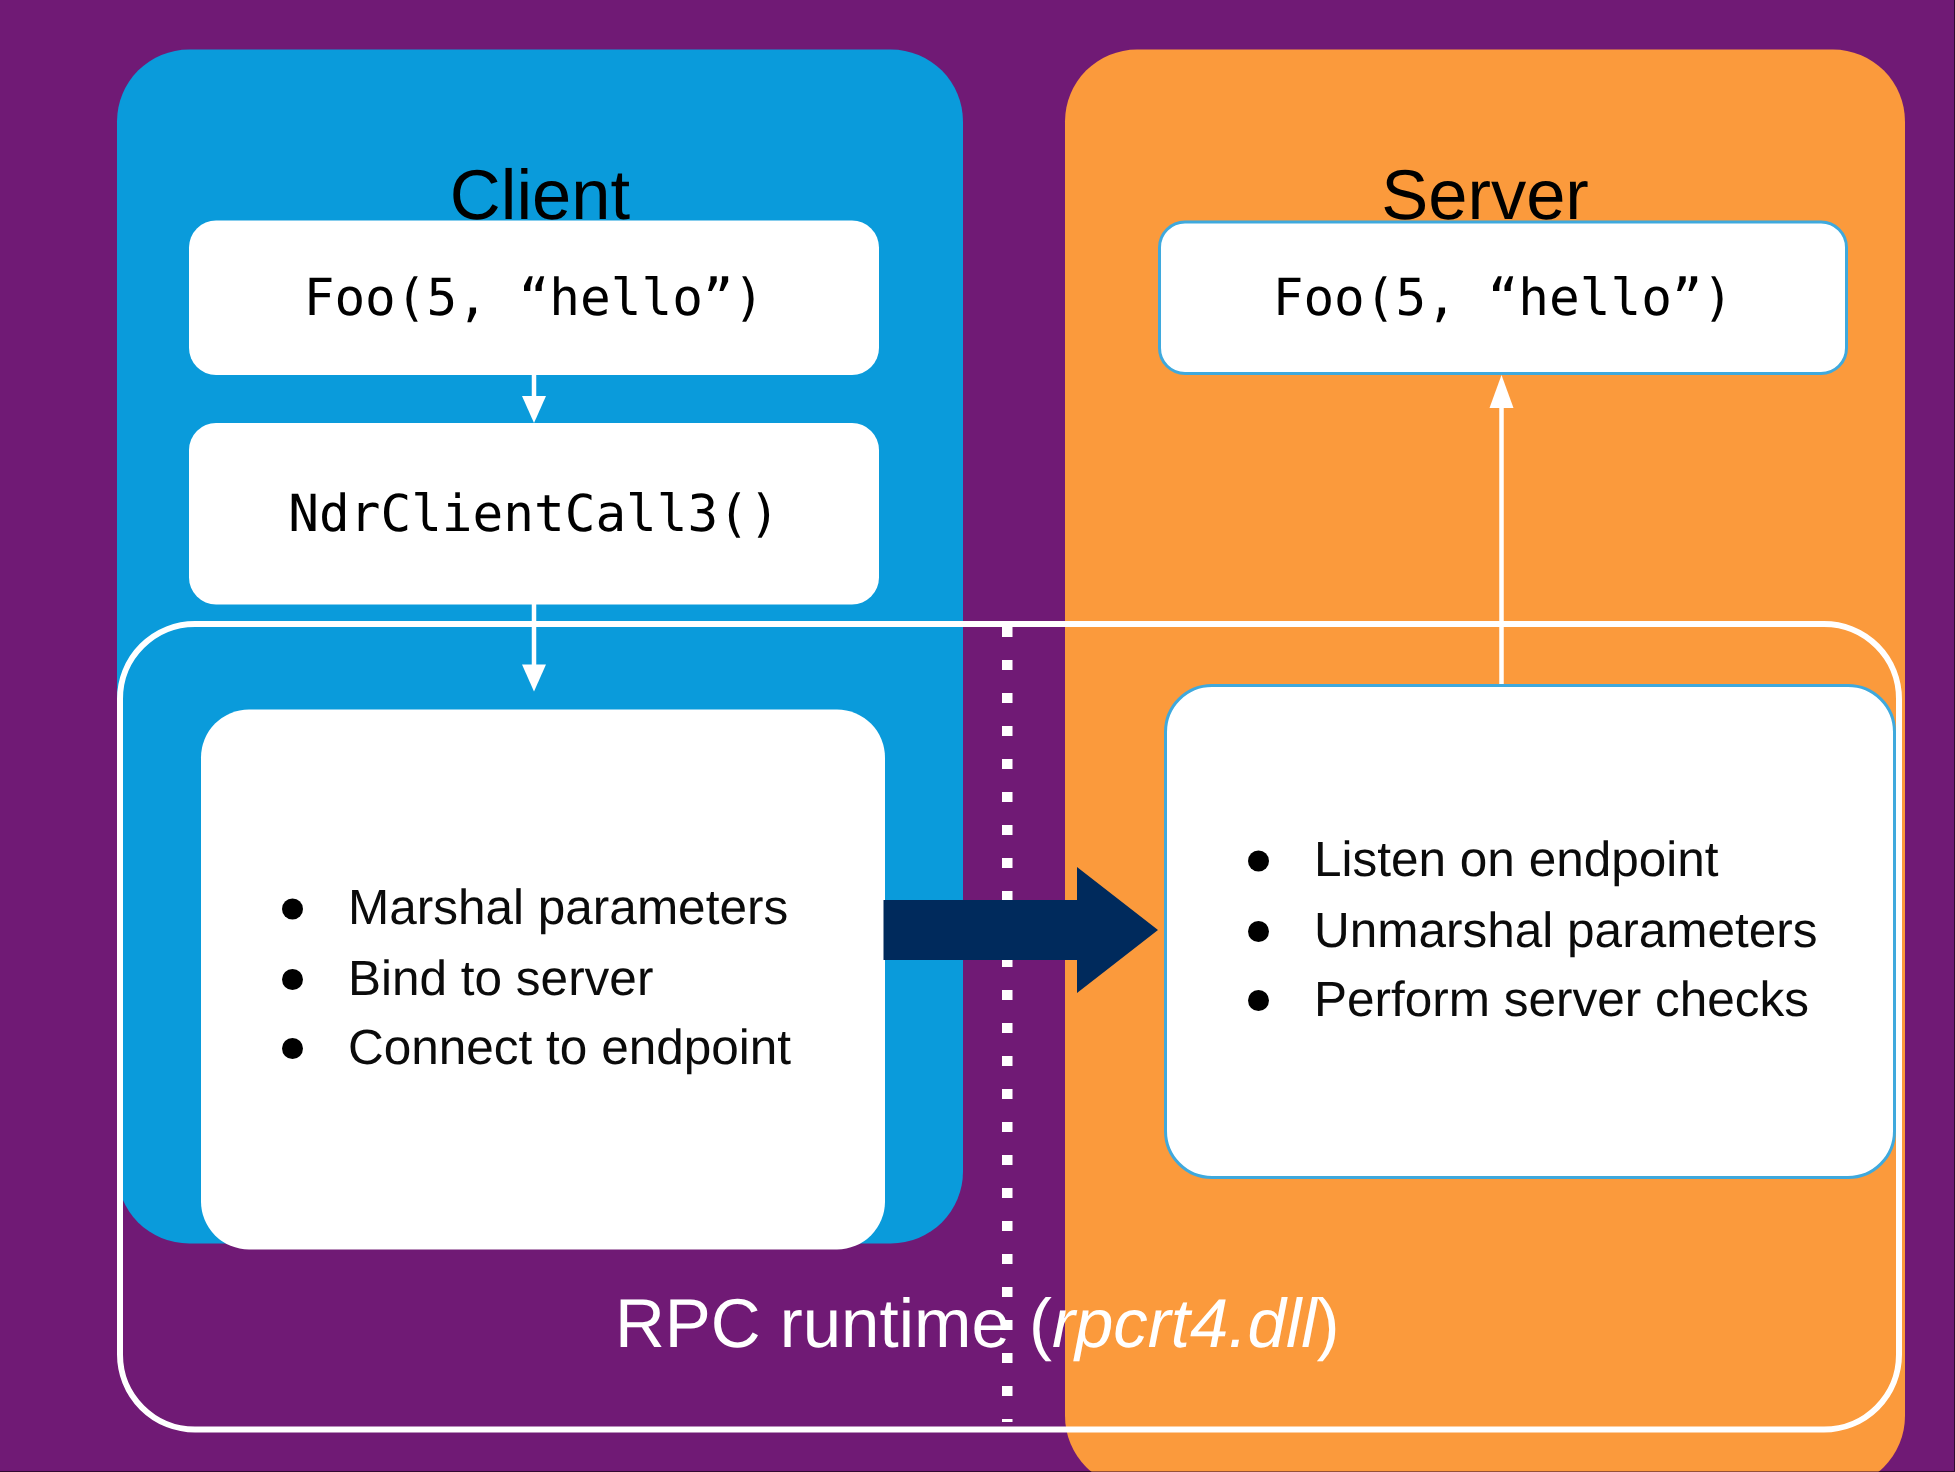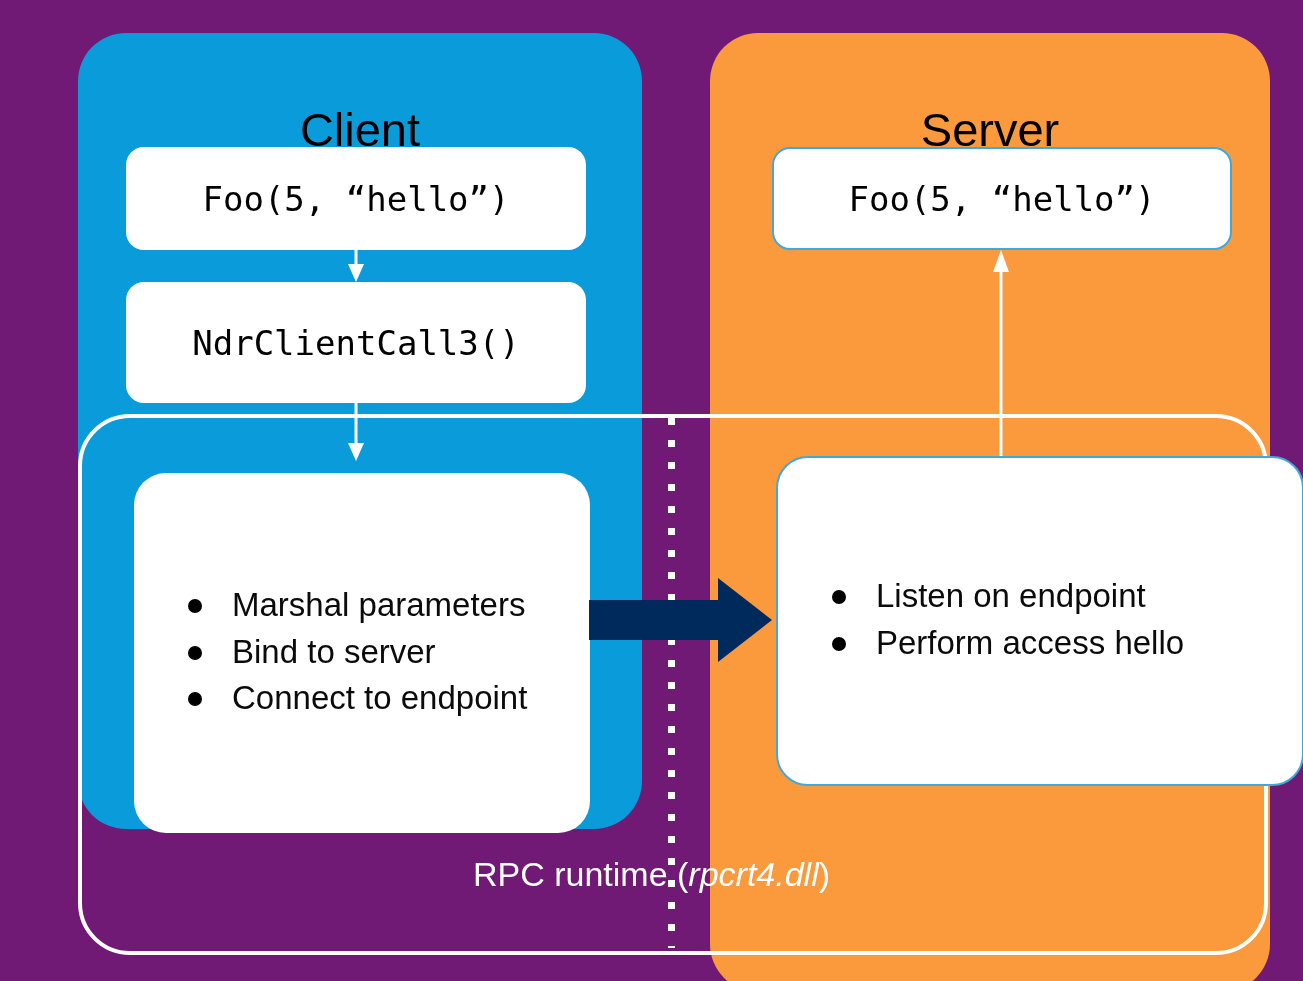--- a/index.html
+++ b/index.html
@@ -87,21 +87,21 @@
     left: 134px;
     top: 461px;
     width: 456px;
     height: 360px;
     border-radius: 32px;
     margin-top: 12px;
   }
   #server-bullets {
     left: 776px;
     top: 456px;
-    width: 528px;
+    width: 488px;
     height: 330px;
     border: 2px solid #3FA9DD;
     border-radius: 32px;
   }
   ul.bullets {
     list-style: none;
     margin: 0;
     padding: 0 24px 0 40px;
     width: 100%;
     box-sizing: border-box;
@@ -139,21 +139,21 @@
     background: transparent;
     pointer-events: none;
   }
   #rpc-runtime-label {
     position: absolute;
     left: 0;
     right: 0;
     top: 855px;
     text-align: center;
     color: #FFFFFF;
-    font-size: 34px;
+    font-size: 46px;
     font-family: "Liberation Sans", sans-serif;
     white-space: nowrap;
   }
   #rpc-runtime-label .dll {
     font-style: italic;
   }
 
   
   #dotted-divider {
     position: absolute;
@@ -203,21 +203,22 @@
     <ul class="bullets">
       <li>Marshal parameters</li>
       <li>Bind to server</li>
       <li>Connect to endpoint</li>
     </ul>
   </div>
 
   <div class="bulletbox" id="server-bullets">
     <ul class="bullets">
       <li>Listen on endpoint</li>
-      <li>Perform access hello</li>
+      <li>Unmarshal parameters</li>
+      <li>Perform server checks</li>
     </ul>
   </div>
 
   <svg id="arrows" viewBox="0 0 1303 981">
 
     <g>
       <line x1="356" y1="250" x2="356" y2="270" stroke="#FFFFFF" stroke-width="3"></line>
       <polygon points="356,282 348,264 364,264" fill="#FFFFFF"></polygon>
     </g>
 

